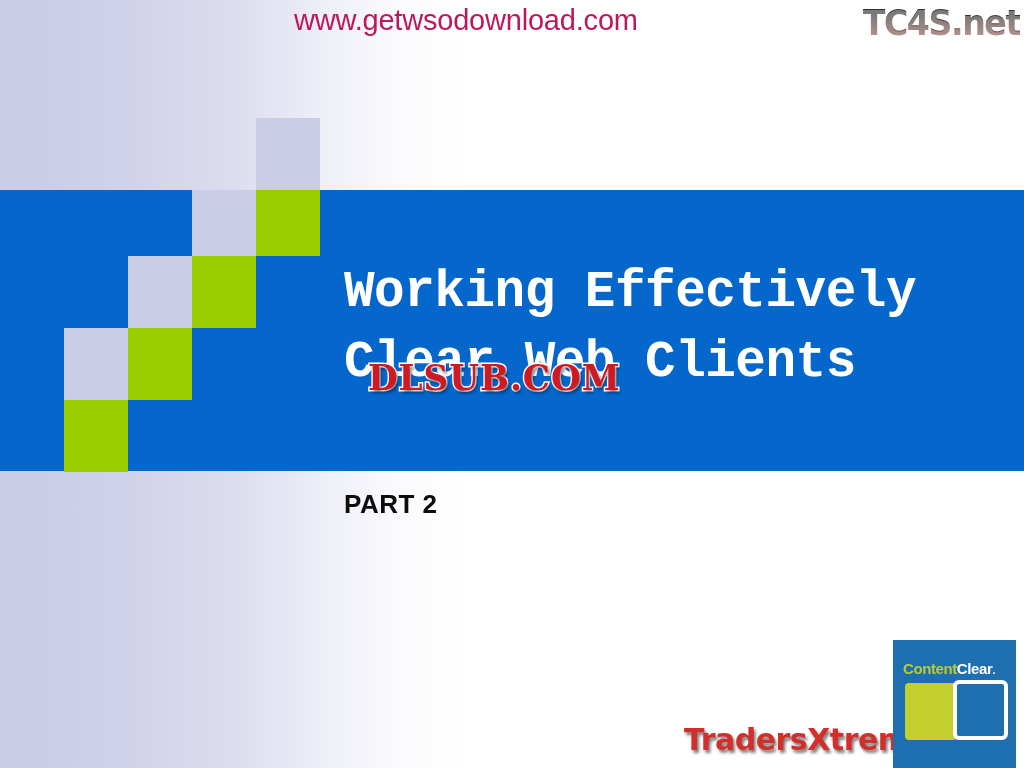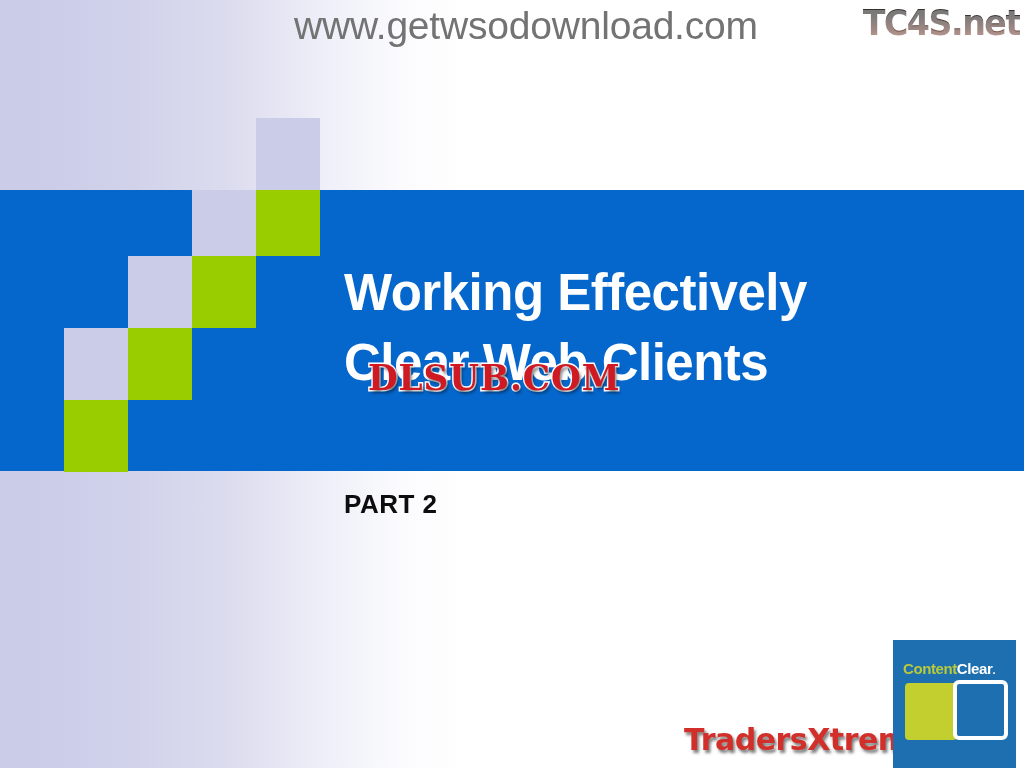--- a/index.html
+++ b/index.html
@@ -60,41 +60,41 @@
     left: 344px;
     top: 258px;
     width: 660px;
     color: #ffffff;
     font-size: 51px;
     font-weight: bold;
     line-height: 70px;
     letter-spacing: -0.5px;
     white-space: nowrap;
   }
-  .title-line { display: block; }
+  .title-line { display: block; font-family: Liberation Mono, monospace; }
 
   
   .subtitle {
     position: absolute;
     left: 344px;
     top: 489px;
     color: #0d0d0d;
     font-size: 26px;
     font-weight: bold;
     letter-spacing: 0.5px;
     text-align: center;
   }
 
   
   .wm-url {
     position: absolute;
     left: 294px;
     top: 4px;
-    font-size: 39px;
-    color: #737373;
+    font-size: 29px;
+    color: #be185d;
     font-weight: normal;
     letter-spacing: -0.2px;
   }
 
   
   .tc4s {
     position: absolute;
     right: 4px;
     top: 2px;
     font-size: 36px;

